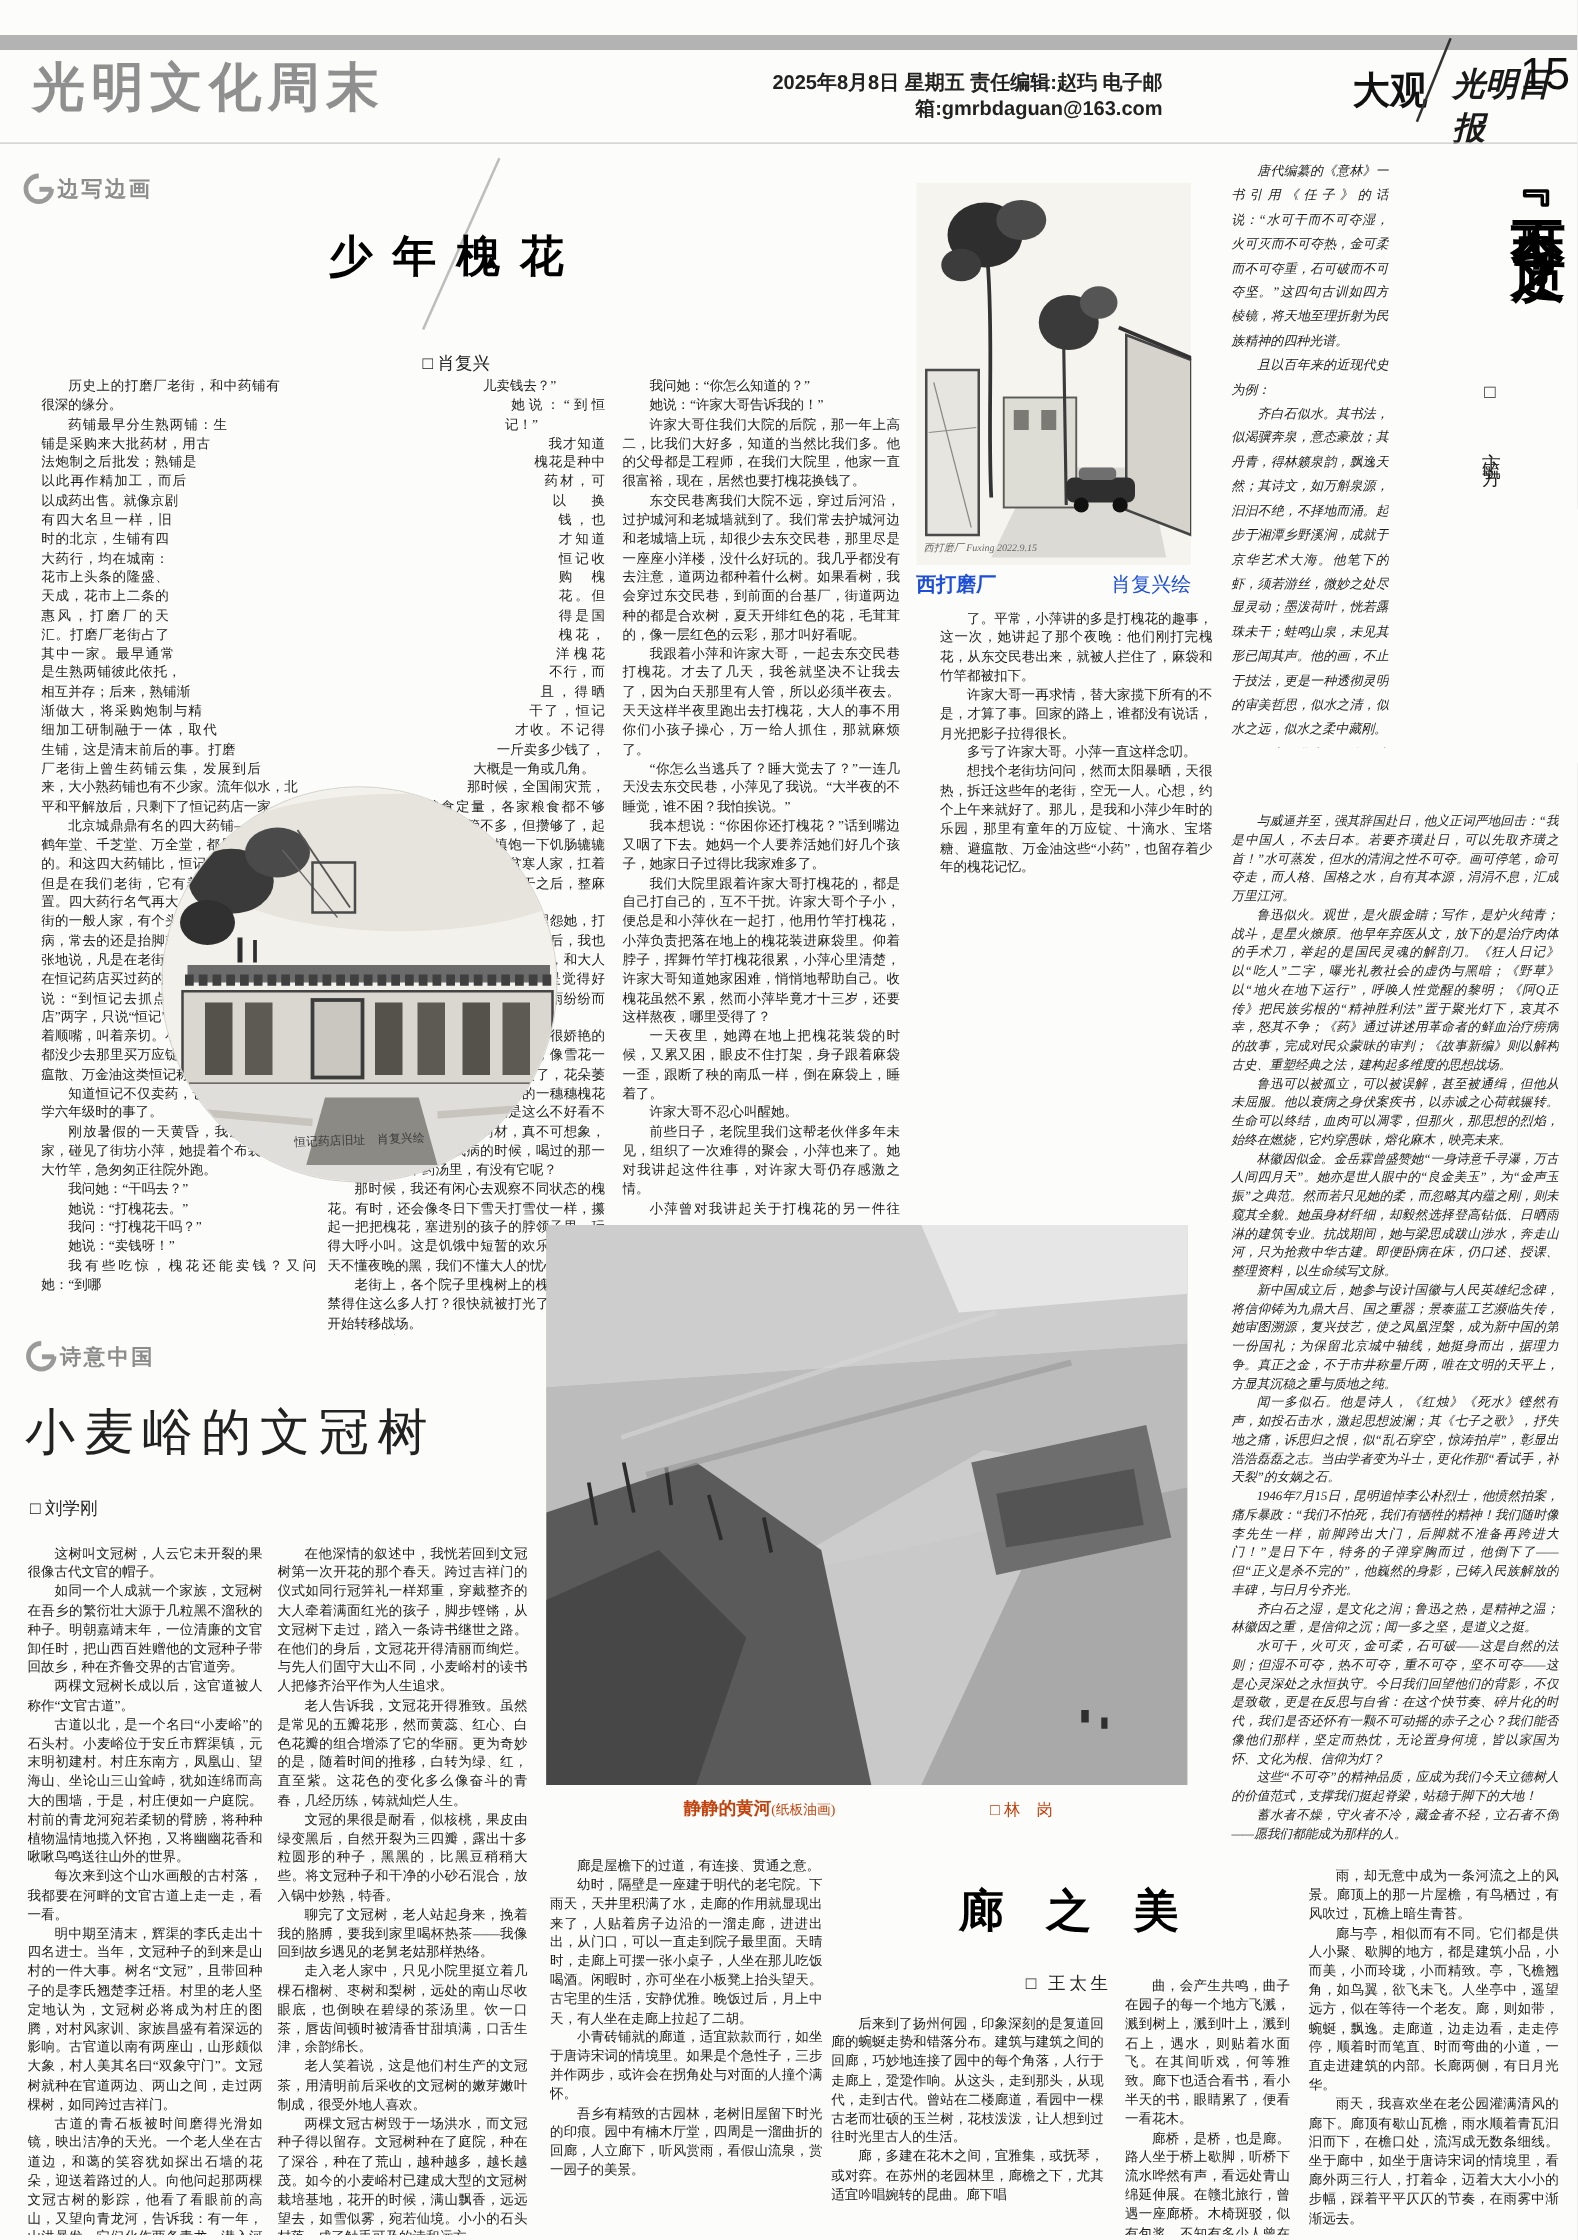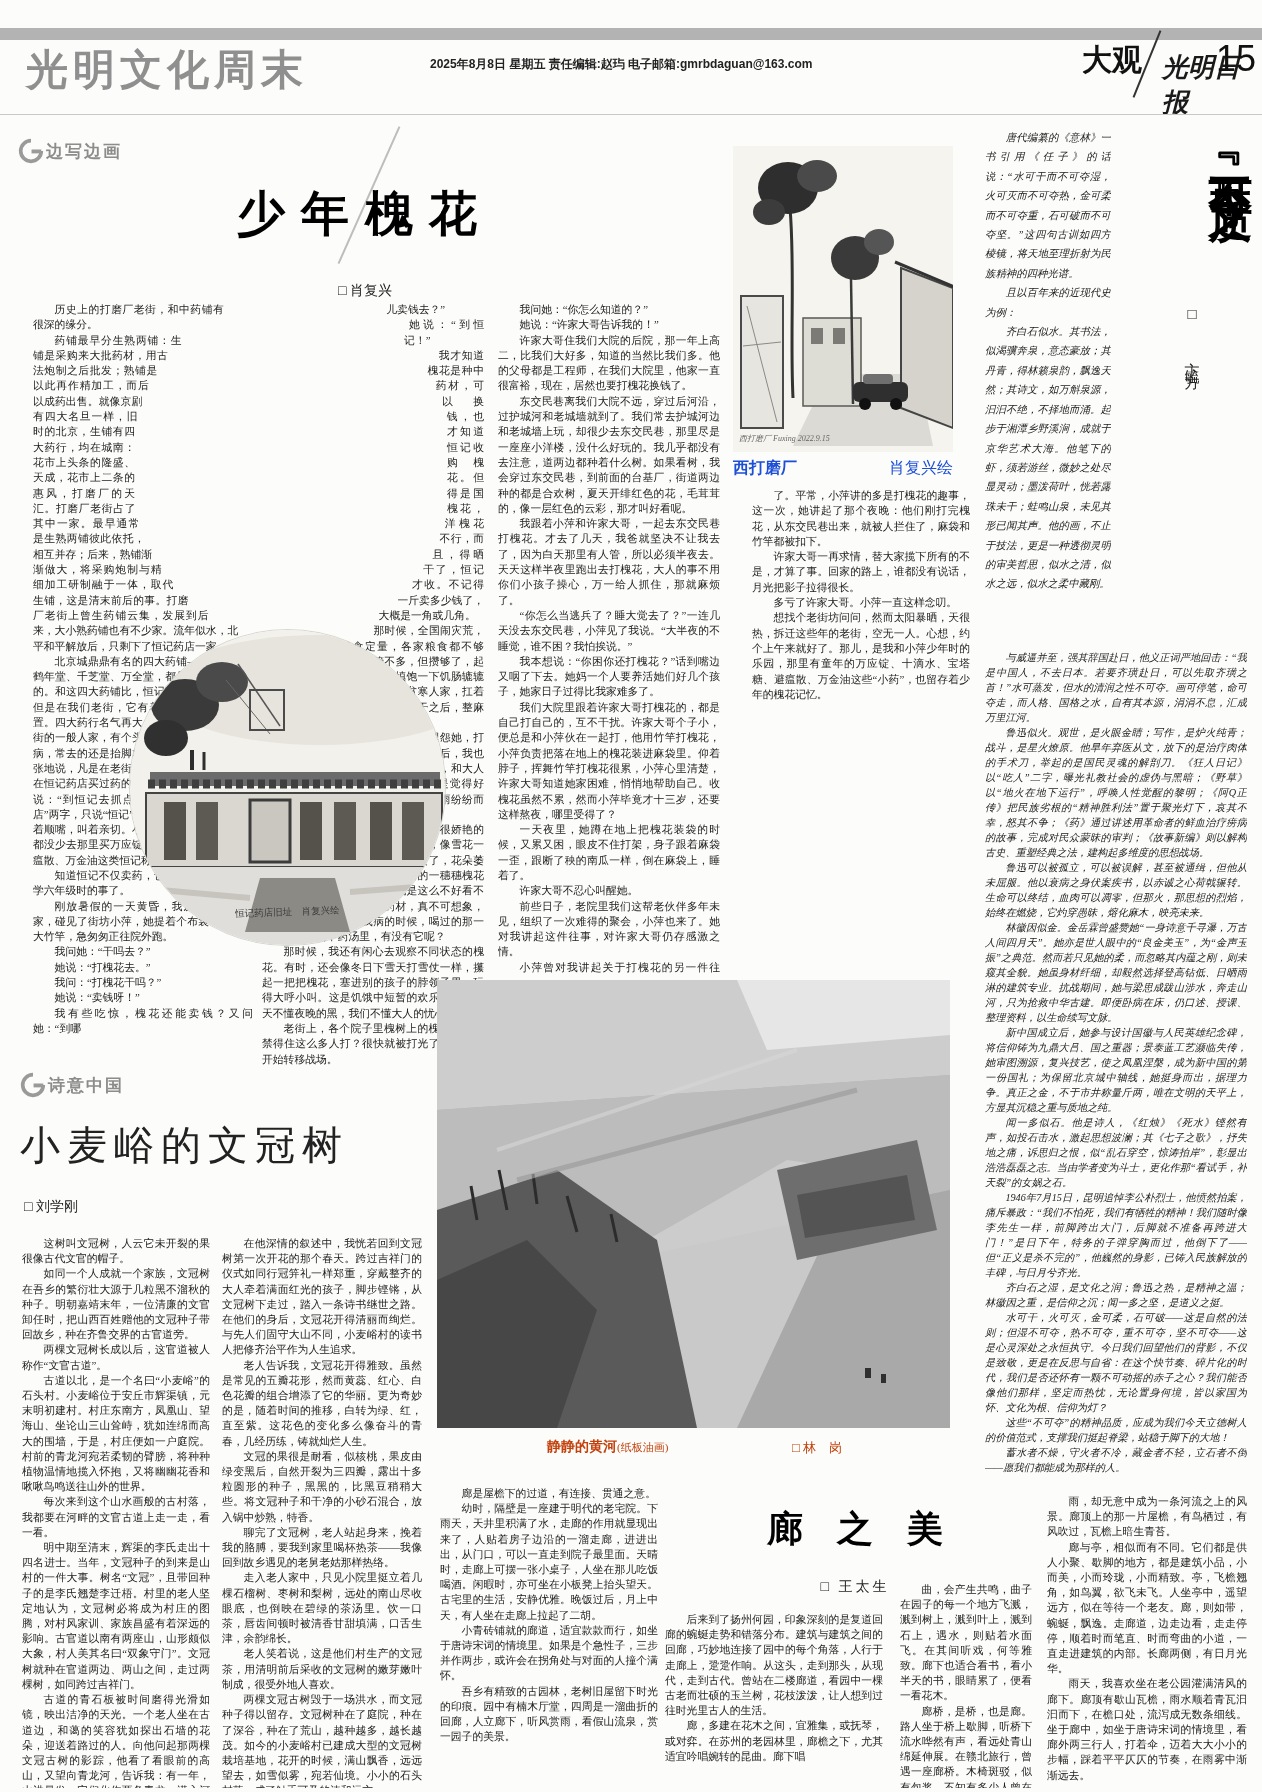--- a/index.html
+++ b/index.html
@@ -2,35 +2,35 @@
 <html><head>
 <meta charset="utf-8">
 <style>
   html,body{margin:0;padding:0;background:#e8e8e8;}
   #page{position:relative;width:1262px;height:1792px;background:#fcfcfa;margin:0 auto;
         font-family:"Liberation Serif","DejaVu Serif",serif;color:#1c1c1c;overflow:hidden;}
   
   .topbar{position:absolute;left:0;top:28px;width:1262px;height:12px;background:#b3b3b3;}
   .masthead{position:absolute;left:26px;top:42px;font-size:42px;font-weight:900;color:#8f8f8f;
             letter-spacing:5px;font-family:"Liberation Sans","DejaVu Sans",sans-serif;}
-  .dateline{position:absolute;left:430px;top:56px;width:500px;text-align:left;font-size:12px;
+  .dateline{position:absolute;left:430px;top:56px;width:500px;text-align:right;font-size:16px;
             font-weight:bold;color:#222;font-family:"Liberation Sans",sans-serif;}
-  .edition{position:absolute;left:1082px;top:40px;font-size:30px;font-weight:900;color:#111;
+  .edition{position:absolute;left:1082px;top:52px;font-size:30px;font-weight:900;color:#111;
            font-family:"Liberation Sans",sans-serif;}
   .hdr-slash{position:absolute;left:1146px;top:28px;width:2px;height:72px;background:#333;transform:rotate(22deg);}
   .papername{position:absolute;left:1162px;top:50px;font-size:26px;font-weight:bold;font-style:italic;color:#1a1a1a;}
   .pagenum{position:absolute;left:1216px;top:38px;font-size:36px;color:#111;font-family:"Liberation Sans",sans-serif;}
   .hdr-rule{position:absolute;left:0;top:114px;width:1262px;height:1px;background:#c8c8c8;}
   .hdr-diag{position:absolute;left:368px;top:120px;width:1.5px;height:150px;background:#bdbdbd;transform:rotate(24deg);}
   
   .marker{position:absolute;display:flex;align-items:center;gap:2px;
           font-family:"Liberation Sans",sans-serif;font-weight:bold;font-size:17px;color:#8c8c8c;letter-spacing:2px;}
   .marker svg{display:block;}
   
-  .t1{position:absolute;left:115px;top:182px;width:500px;text-align:center;font-size:48px;font-weight:900;
+  .t1{position:absolute;left:115px;top:182px;width:500px;text-align:center;font-size:35px;font-weight:900;
       letter-spacing:16px;color:#000;}
   .auth{position:absolute;font-size:14px;color:#222;}
   .t2{position:absolute;left:20px;top:1118px;font-size:40px;font-weight:300;letter-spacing:7px;color:#222;
       font-family:"Liberation Sans","DejaVu Sans",sans-serif;}
   .t3{position:absolute;left:690px;top:1505px;width:330px;text-align:center;font-size:36px;font-weight:900;
       letter-spacing:34px;color:#000;text-indent:34px;}
   
   .col{position:absolute;overflow:hidden;text-align:justify;}
   .col p{margin:0;text-indent:2em;}
   .a1col{font-size:10.8px;line-height:15.3px;}

